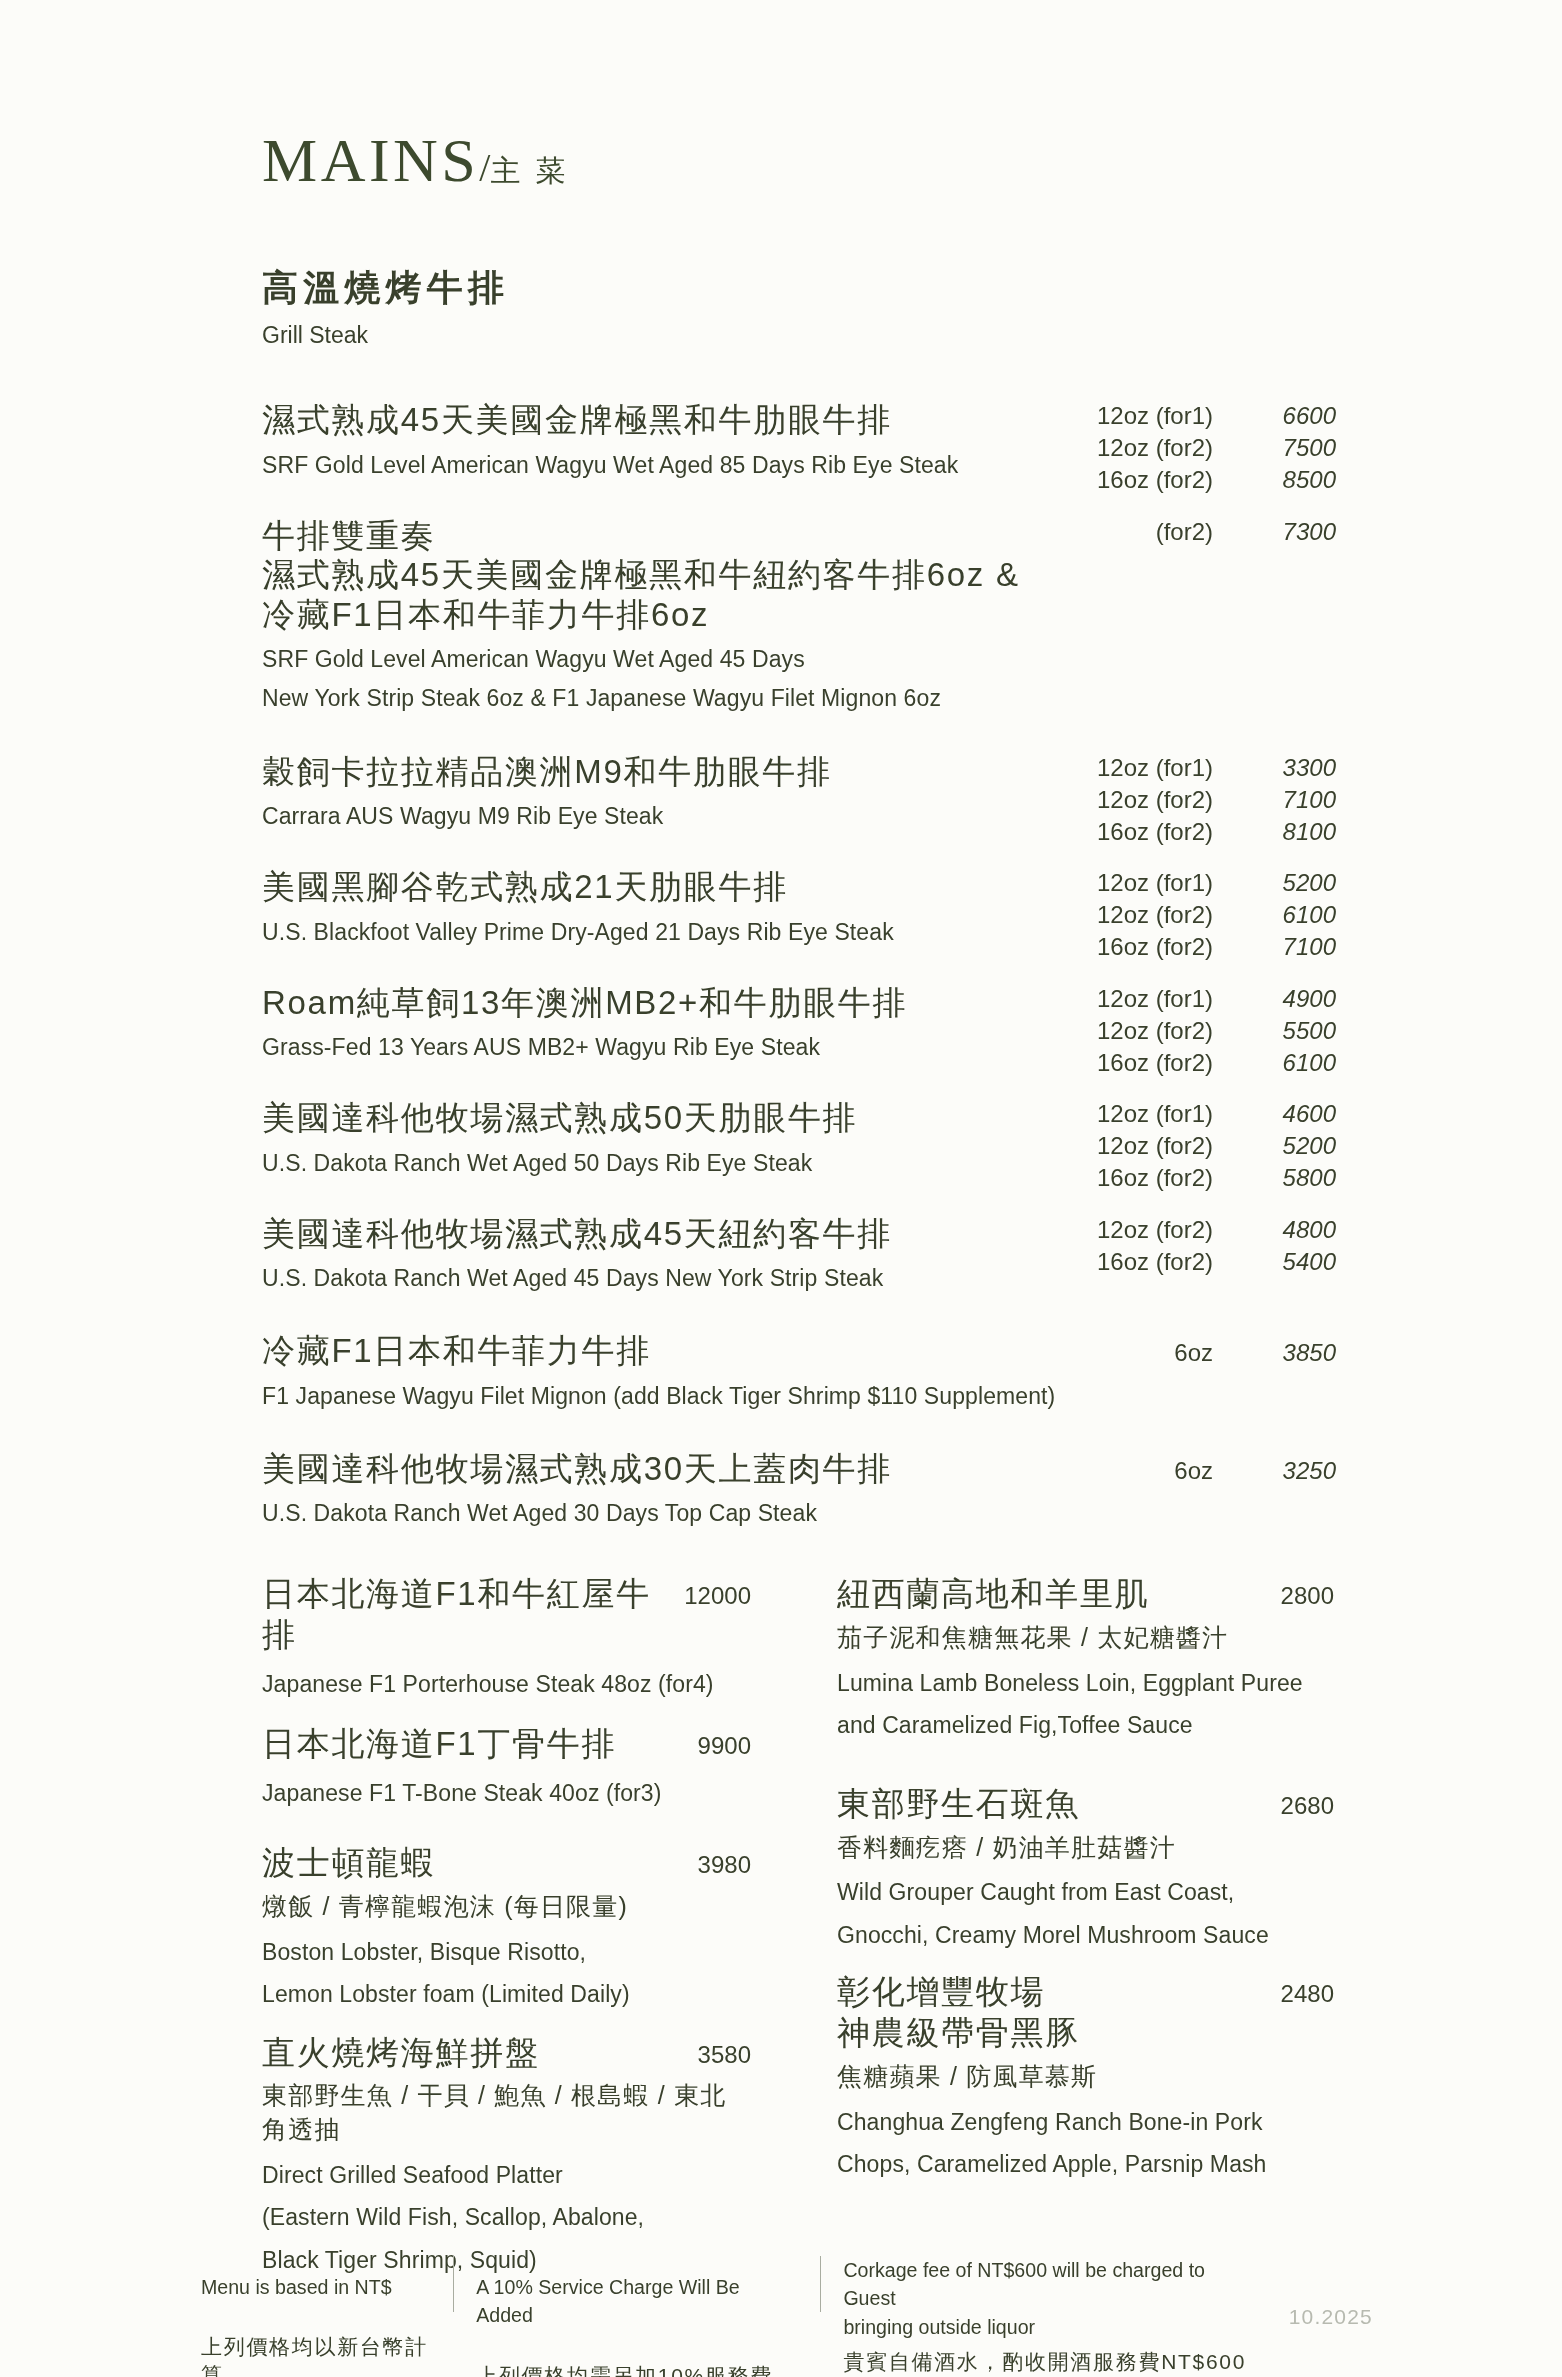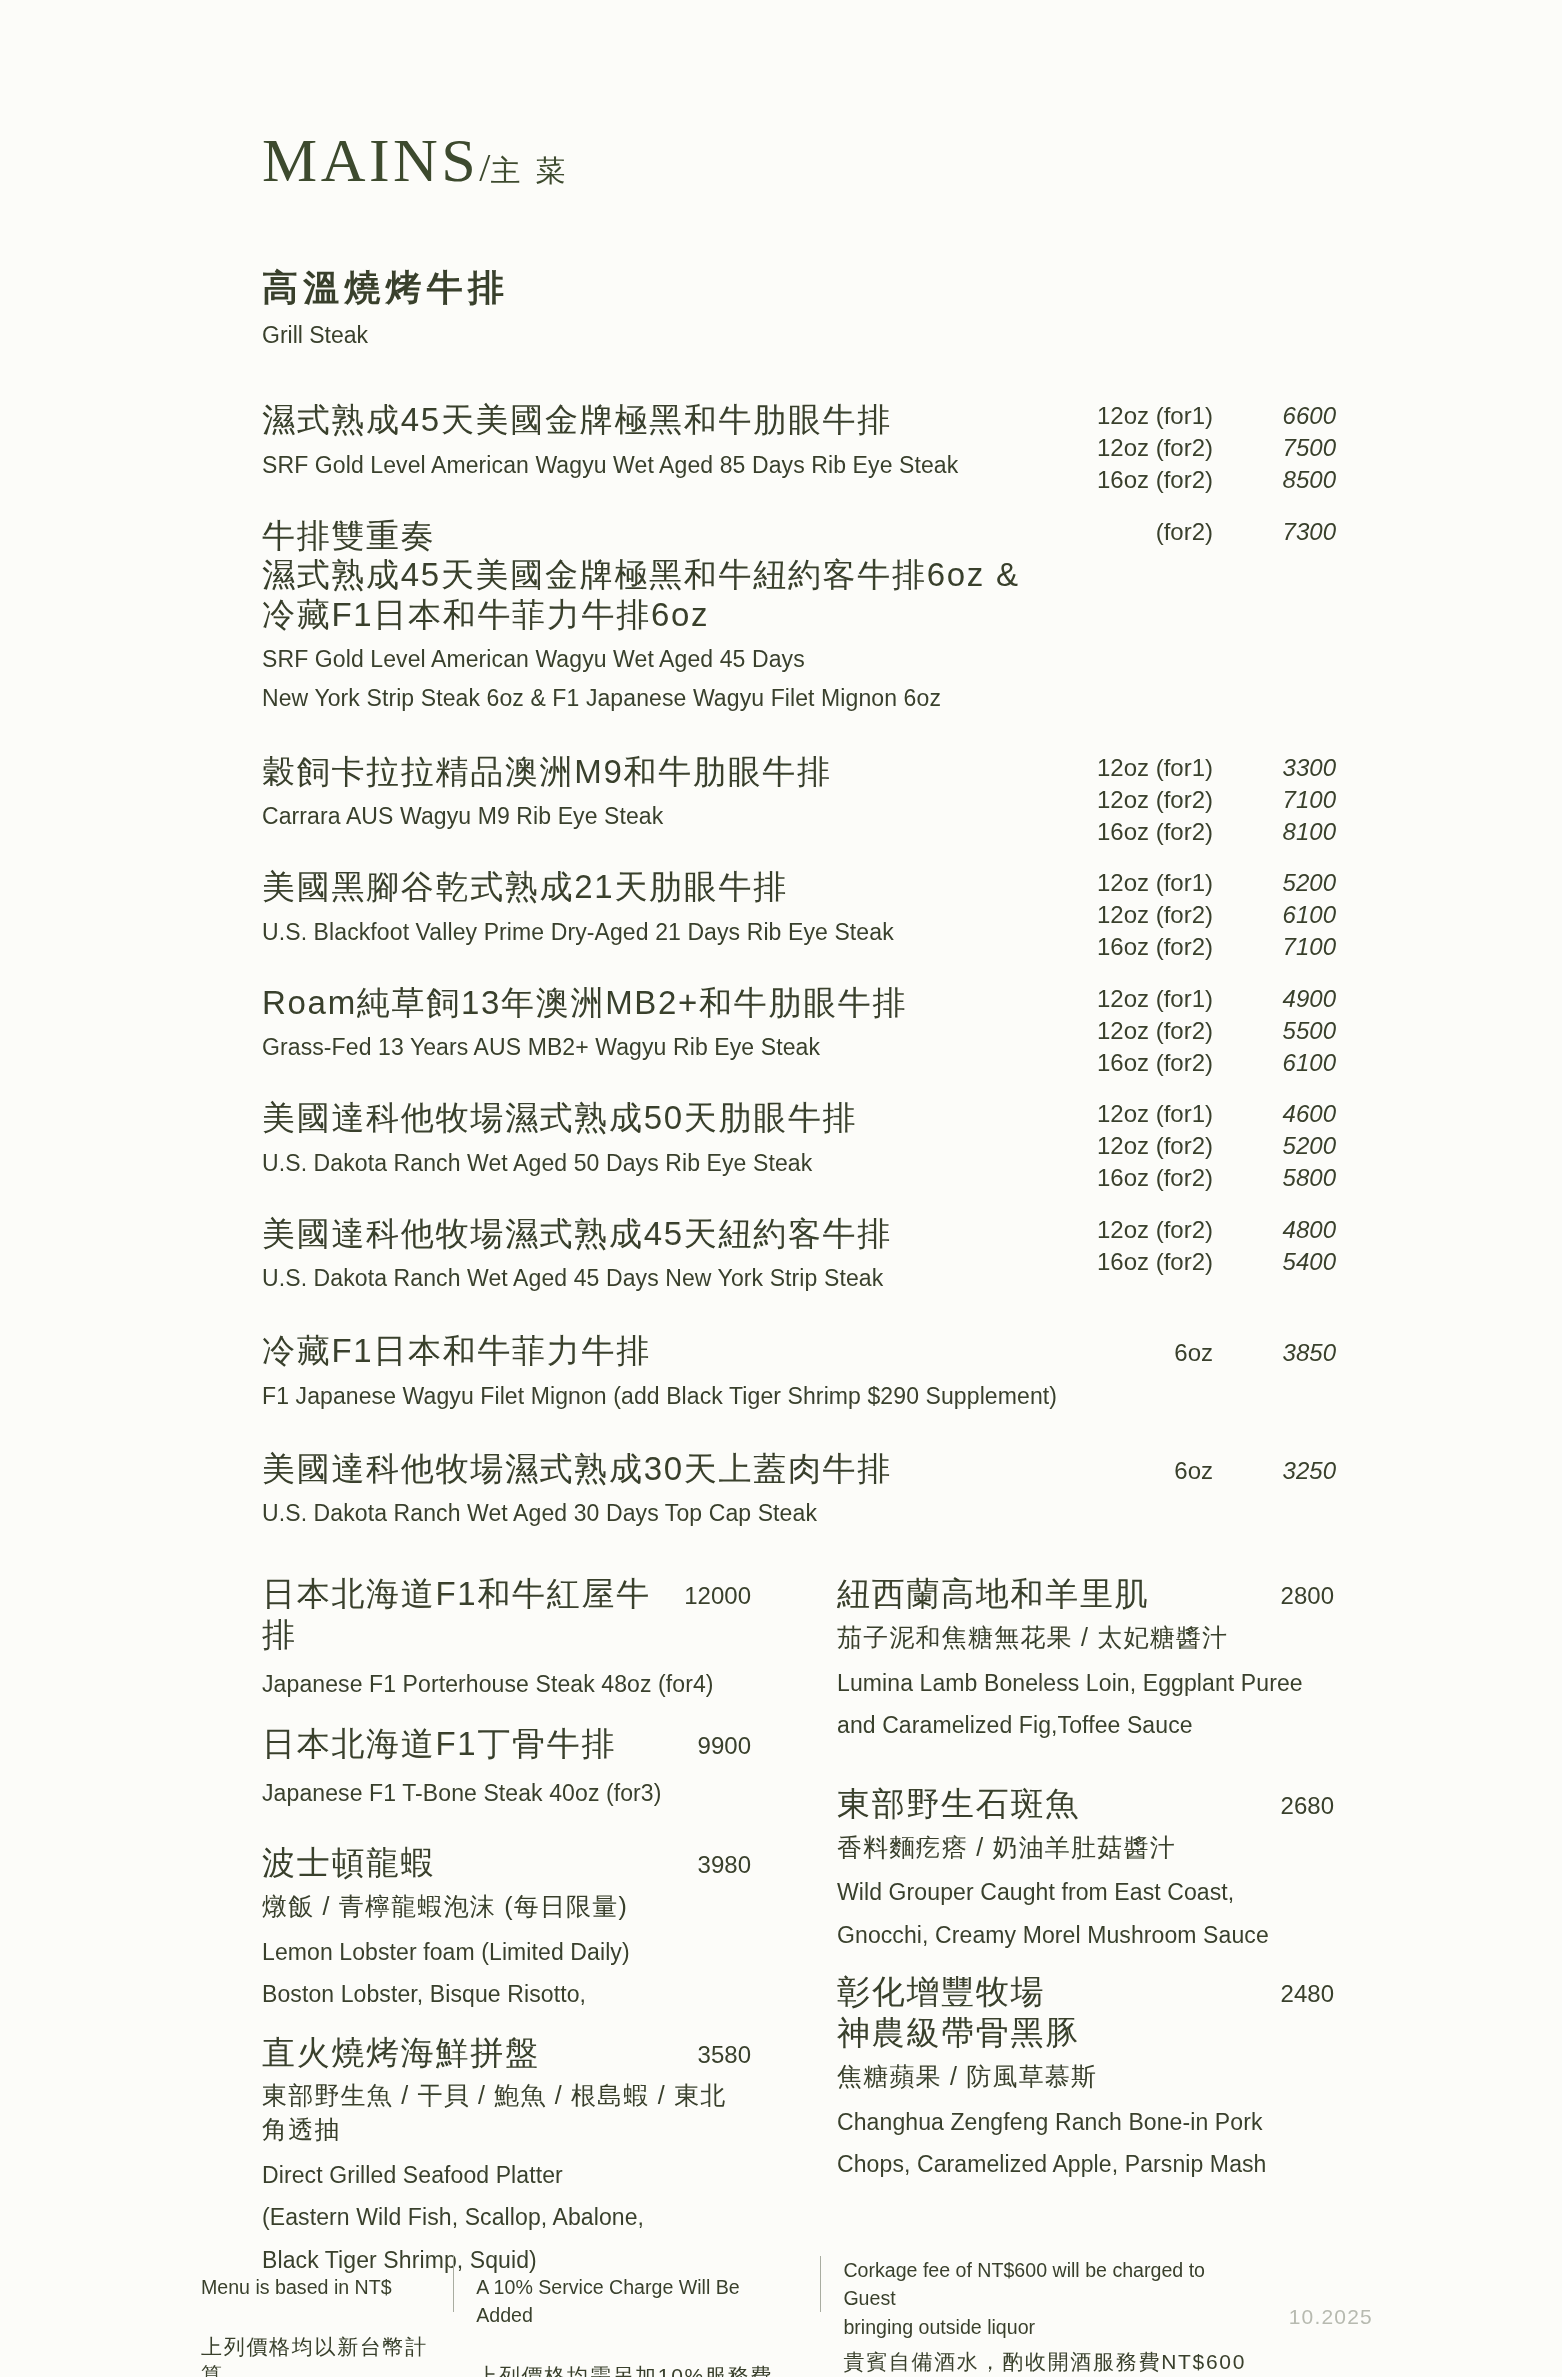--- a/index.html
+++ b/index.html
@@ -253,21 +253,21 @@
             <div class="price-row">
               <span class="size-label">16oz (for2)</span>
               <span class="price-val">5400</span>
             </div>
           </div>
         </div>
         <div class="steak-item align-top">
           <div class="item-text">
             <div class="item-zh">冷藏F1日本和牛菲力牛排</div>
             <div class="item-en">
-              <div>F1 Japanese Wagyu Filet Mignon (add Black Tiger Shrimp $290 Supplement)</div>
+              <div>F1 Japanese Wagyu Filet Mignon (add Black Tiger Shrimp $110 Supplement)</div>
             </div>
           </div>
           <div class="price-table">
             <div class="price-row">
               <span class="size-label">6oz</span>
               <span class="price-val">3850</span>
             </div>
           </div>
         </div>
         <div class="steak-item align-top">
@@ -312,22 +312,22 @@
           </div>
           <div class="card">
             <div class="card-head">
               <div>
                 <div class="card-name">波士頓龍蝦</div>
               </div>
               <span class="card-price">3980</span>
             </div>
             <div class="card-desc">燉飯 / 青檸龍蝦泡沫 (每日限量)</div>
             <div class="card-en">
+              <div>Boston Lobster, Bisque Risotto,</div>
               <div>Lemon Lobster foam (Limited Daily)</div>
-              <div>Boston Lobster, Bisque Risotto,</div>
             </div>
           </div>
           <div class="card">
             <div class="card-head">
               <div>
                 <div class="card-name">直火燒烤海鮮拼盤</div>
               </div>
               <span class="card-price">3580</span>
             </div>
             <div class="card-desc">東部野生魚 / 干貝 / 鮑魚 / 根島蝦 / 東北角透抽</div>

